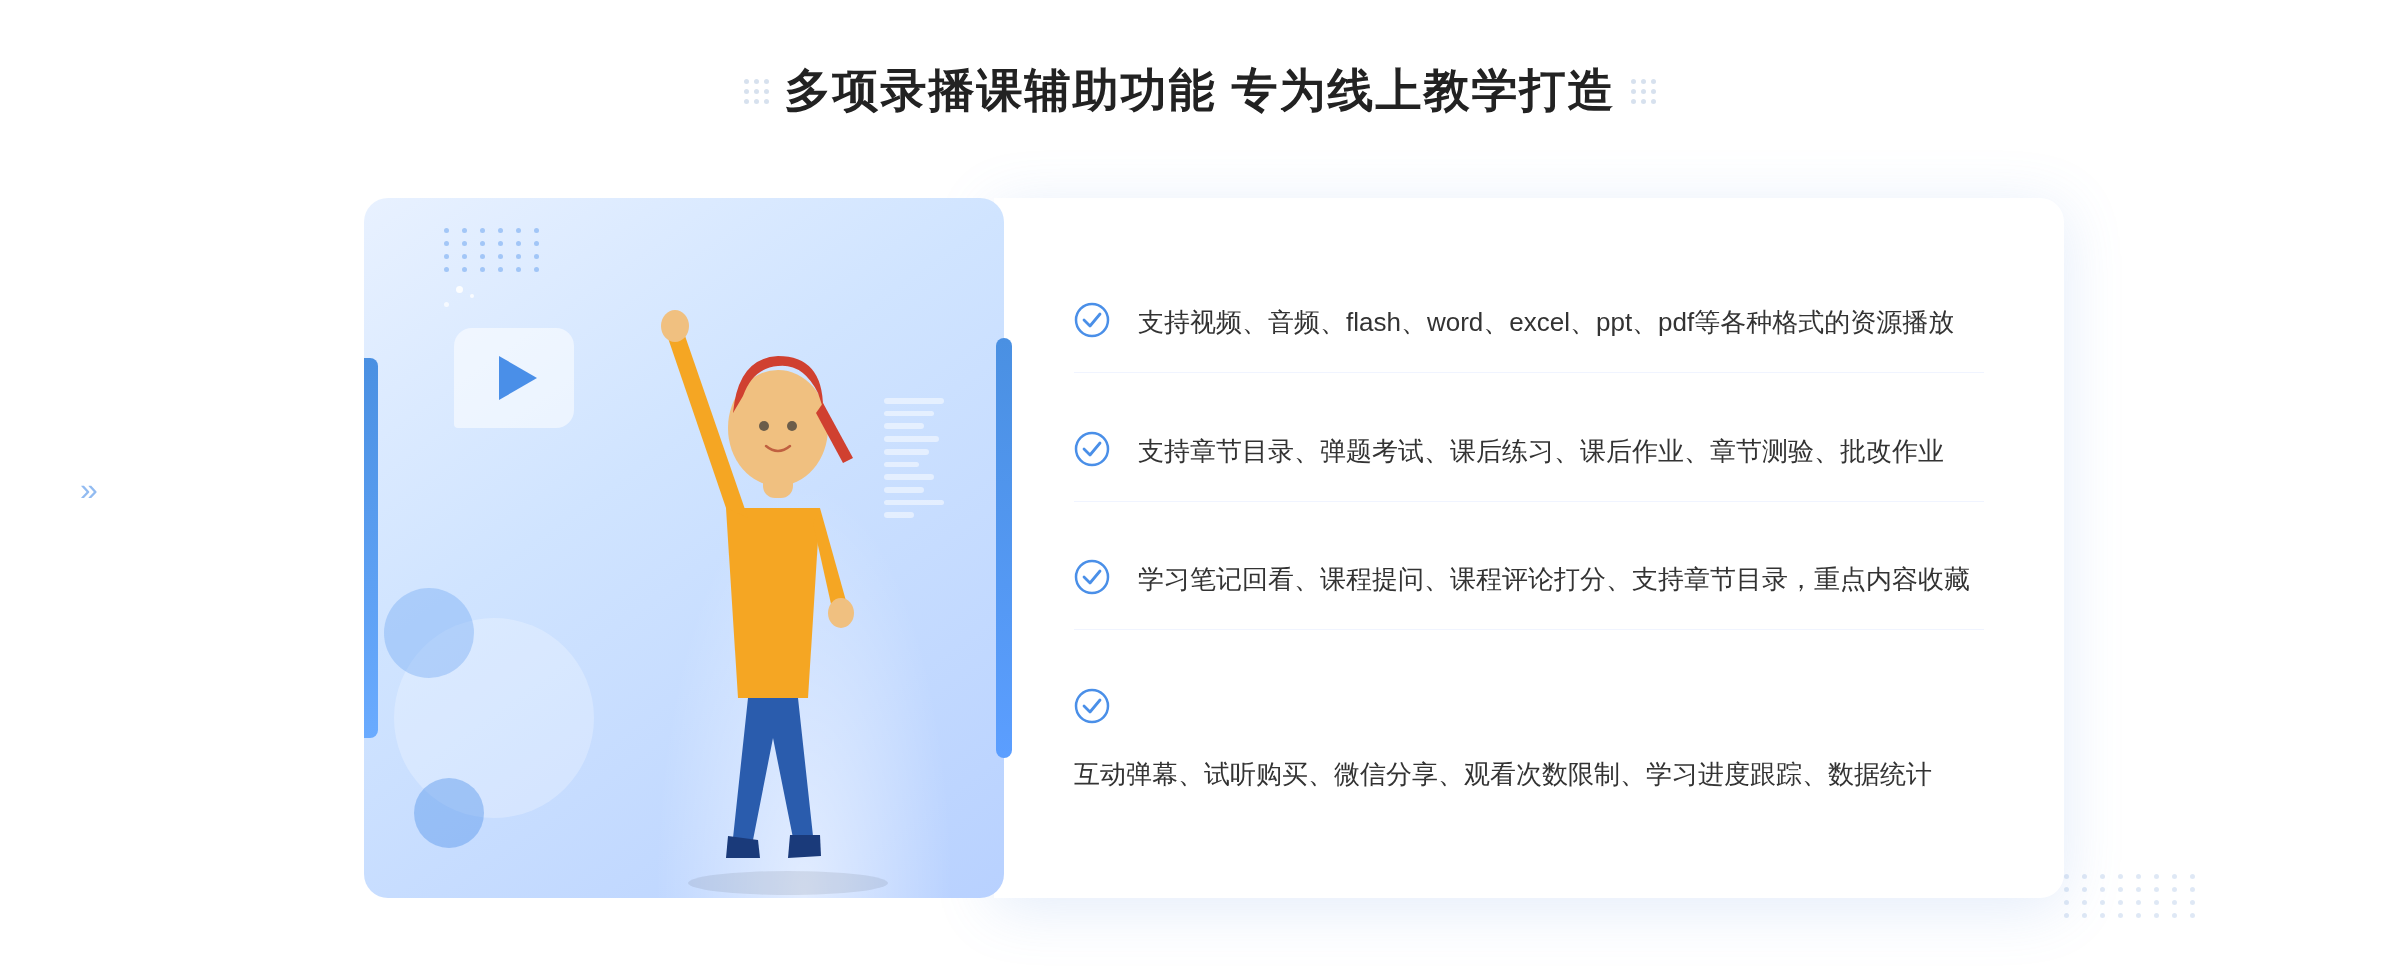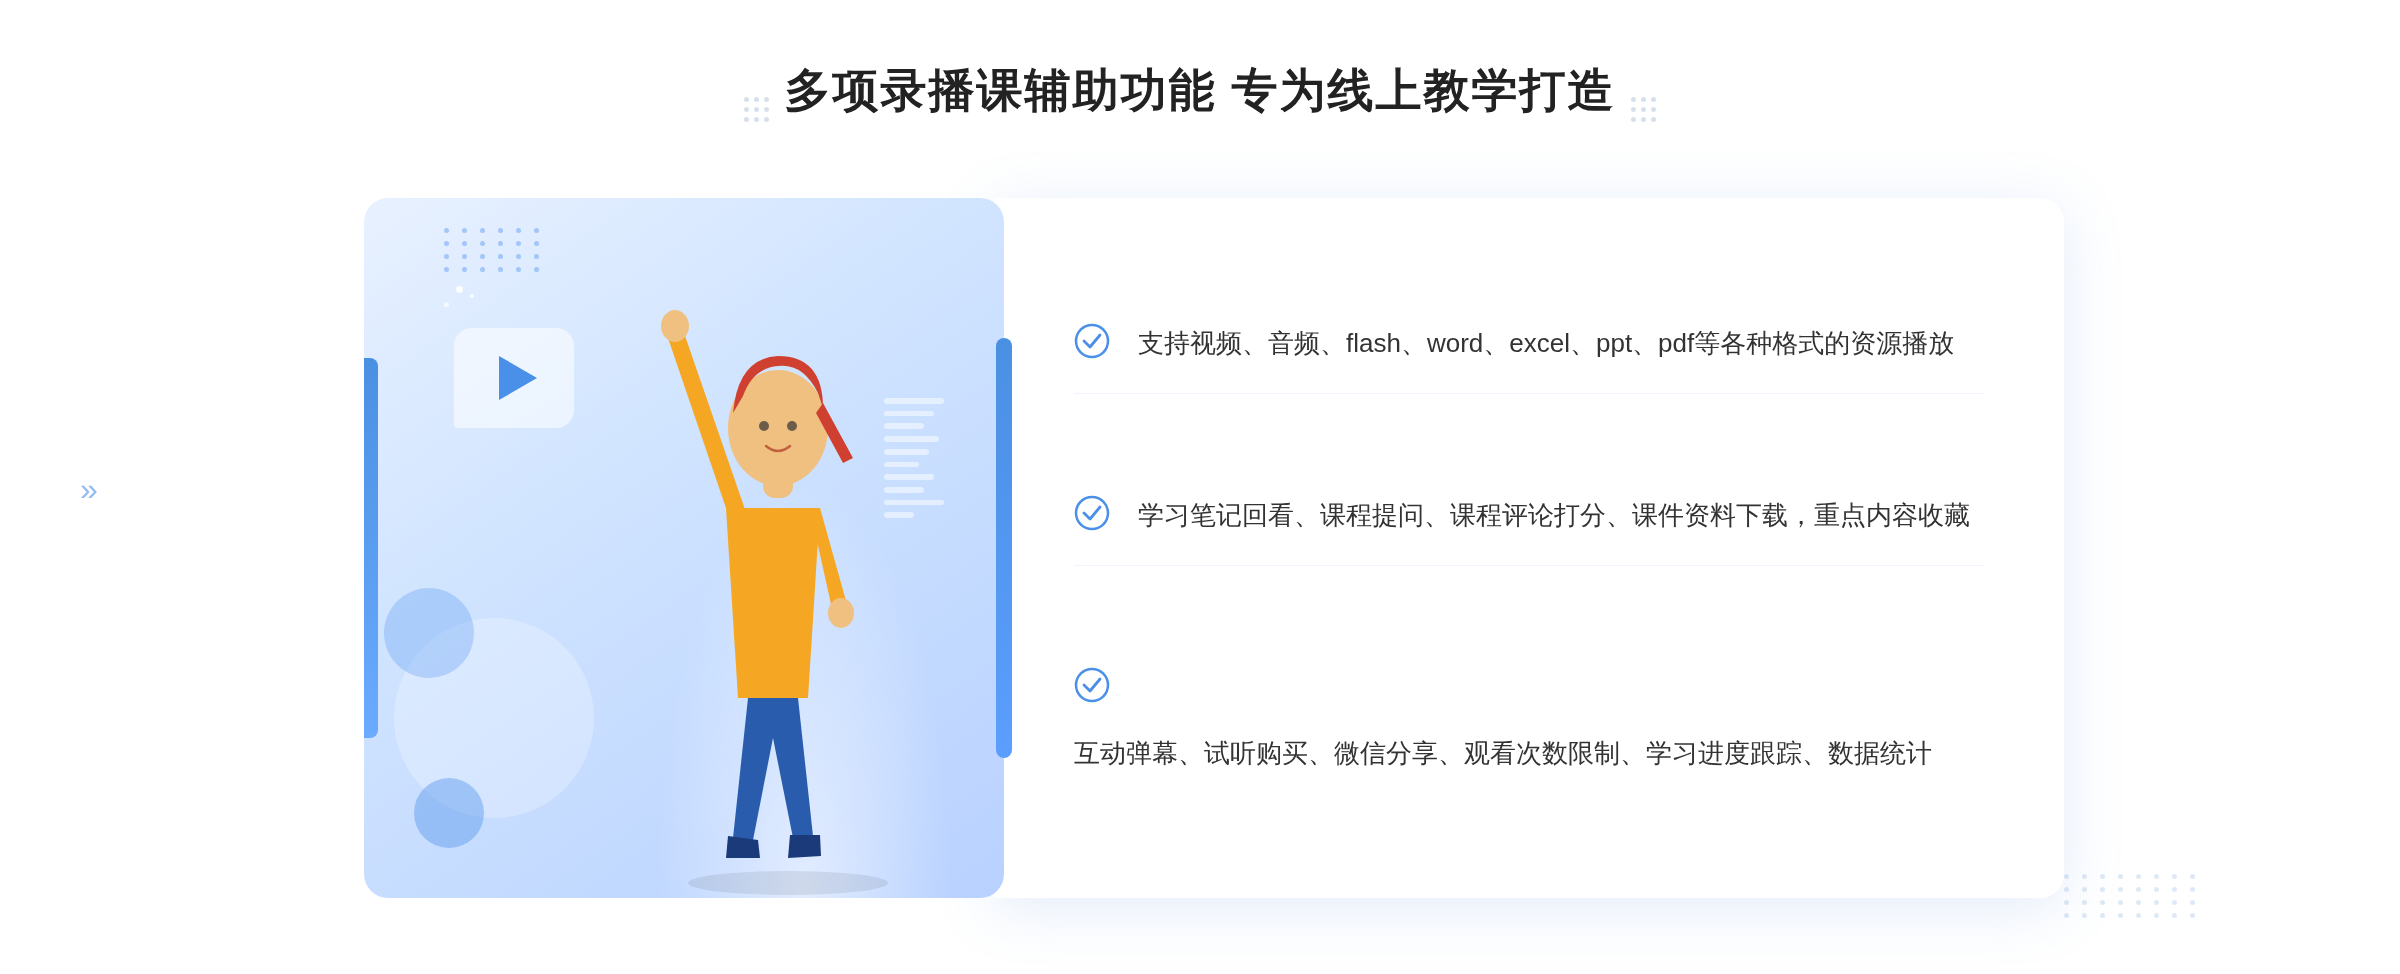--- a/index.html
+++ b/index.html
@@ -24,21 +24,21 @@
     }
 
     .header-section {
       text-align: center;
       margin-bottom: 60px;
       position: relative;
     }
 
     .header-title-row {
       display: flex;
-      align-items: flex-end;
+      align-items: center;
       justify-content: center;
       gap: 16px;
       margin-bottom: 16px;
     }
 
     .header-dots {
       display: flex;
       flex-direction: column;
       gap: 5px;
       opacity: 0.5;
@@ -442,29 +442,38 @@
       <div class="feature-item">
         <div class="check-icon">
           <svg viewBox="0 0 36 36" xmlns="http://www.w3.org/2000/svg">
             <circle cx="18" cy="18" r="16" stroke="#4a8fe8" stroke-width="2.5" fill="none"></circle>
             <polyline points="10,18 16,24 26,12" stroke="#4a8fe8" stroke-width="2.8" fill="none" stroke-linecap="round" stroke-linejoin="round"></polyline>
           </svg>
         </div>
         <span class="feature-text">支持视频、音频、flash、word、excel、ppt、pdf等各种格式的资源播放</span>
       </div>
 
-
       <div class="feature-item">
         <div class="check-icon">
           <svg viewBox="0 0 36 36" xmlns="http://www.w3.org/2000/svg">
             <circle cx="18" cy="18" r="16" stroke="#4a8fe8" stroke-width="2.5" fill="none"></circle>
             <polyline points="10,18 16,24 26,12" stroke="#4a8fe8" stroke-width="2.8" fill="none" stroke-linecap="round" stroke-linejoin="round"></polyline>
           </svg>
         </div>
-        <span class="feature-text">学习笔记回看、课程提问、课程评论打分、课件资料下载，重点内容收藏</span>
+        <span class="feature-text">支持章节目录、弹题考试、课后练习、课后作业、章节测验、批改作业</span>
+      </div>
+
+      <div class="feature-item">
+        <div class="check-icon">
+          <svg viewBox="0 0 36 36" xmlns="http://www.w3.org/2000/svg">
+            <circle cx="18" cy="18" r="16" stroke="#4a8fe8" stroke-width="2.5" fill="none"></circle>
+            <polyline points="10,18 16,24 26,12" stroke="#4a8fe8" stroke-width="2.8" fill="none" stroke-linecap="round" stroke-linejoin="round"></polyline>
+          </svg>
+        </div>
+        <span class="feature-text">学习笔记回看、课程提问、课程评论打分、支持章节目录，重点内容收藏</span>
       </div>
 
       <div class="feature-item">
         <div class="check-icon">
           <svg viewBox="0 0 36 36" xmlns="http://www.w3.org/2000/svg">
             <circle cx="18" cy="18" r="16" stroke="#4a8fe8" stroke-width="2.5" fill="none"></circle>
             <polyline points="10,18 16,24 26,12" stroke="#4a8fe8" stroke-width="2.8" fill="none" stroke-linecap="round" stroke-linejoin="round"></polyline>
           </svg>
         </div>
         <span class="feature-text">互动弹幕、试听购买、微信分享、观看次数限制、学习进度跟踪、数据统计</span>

